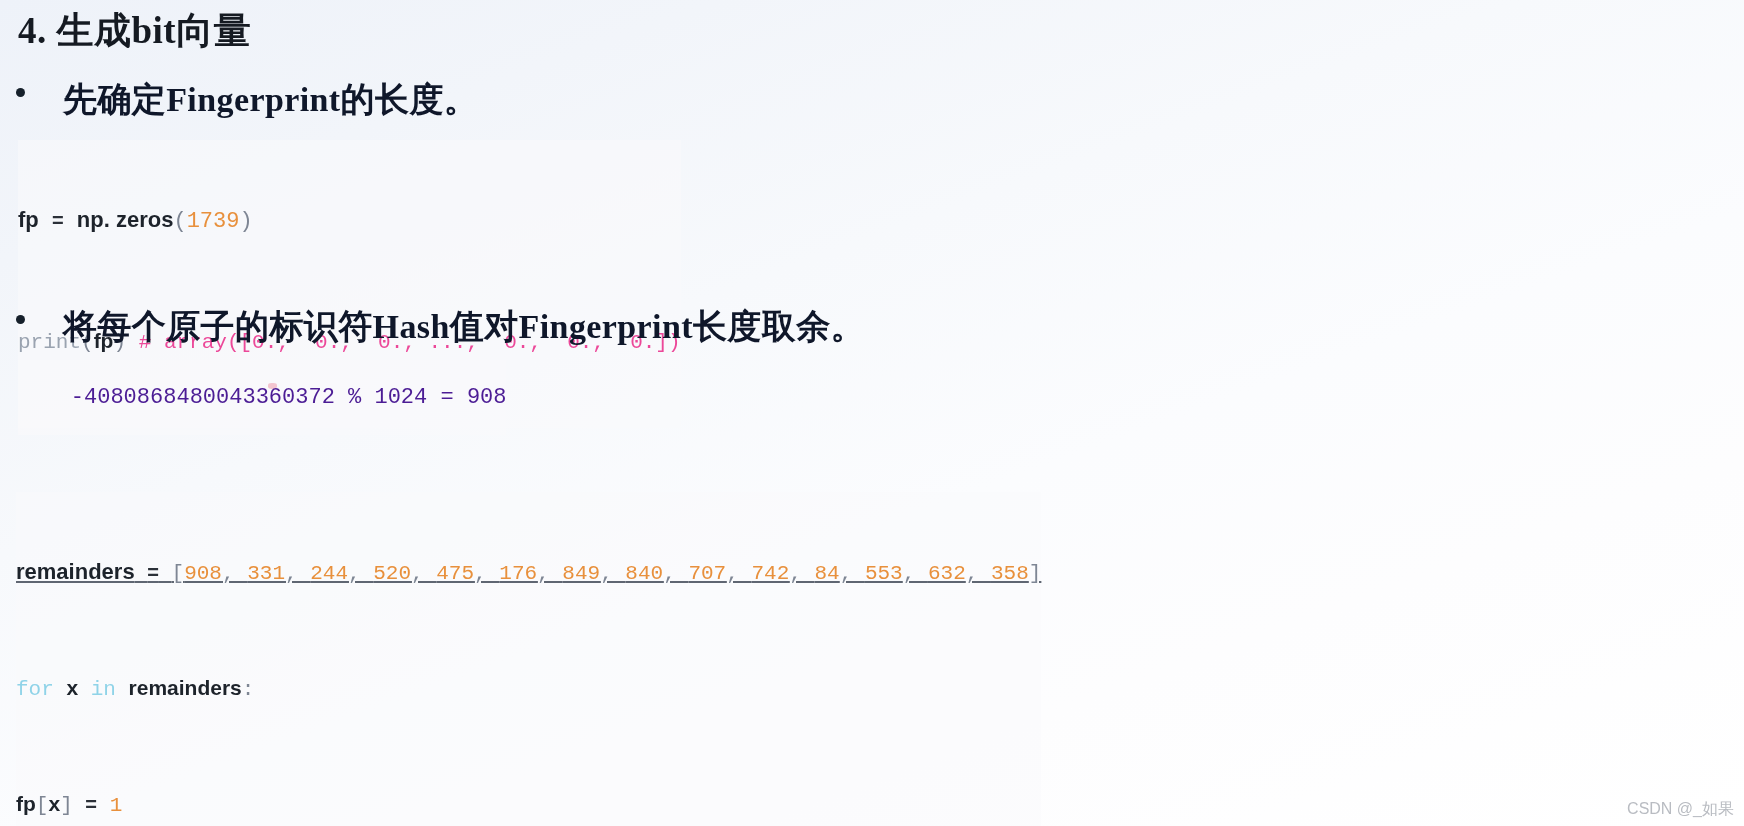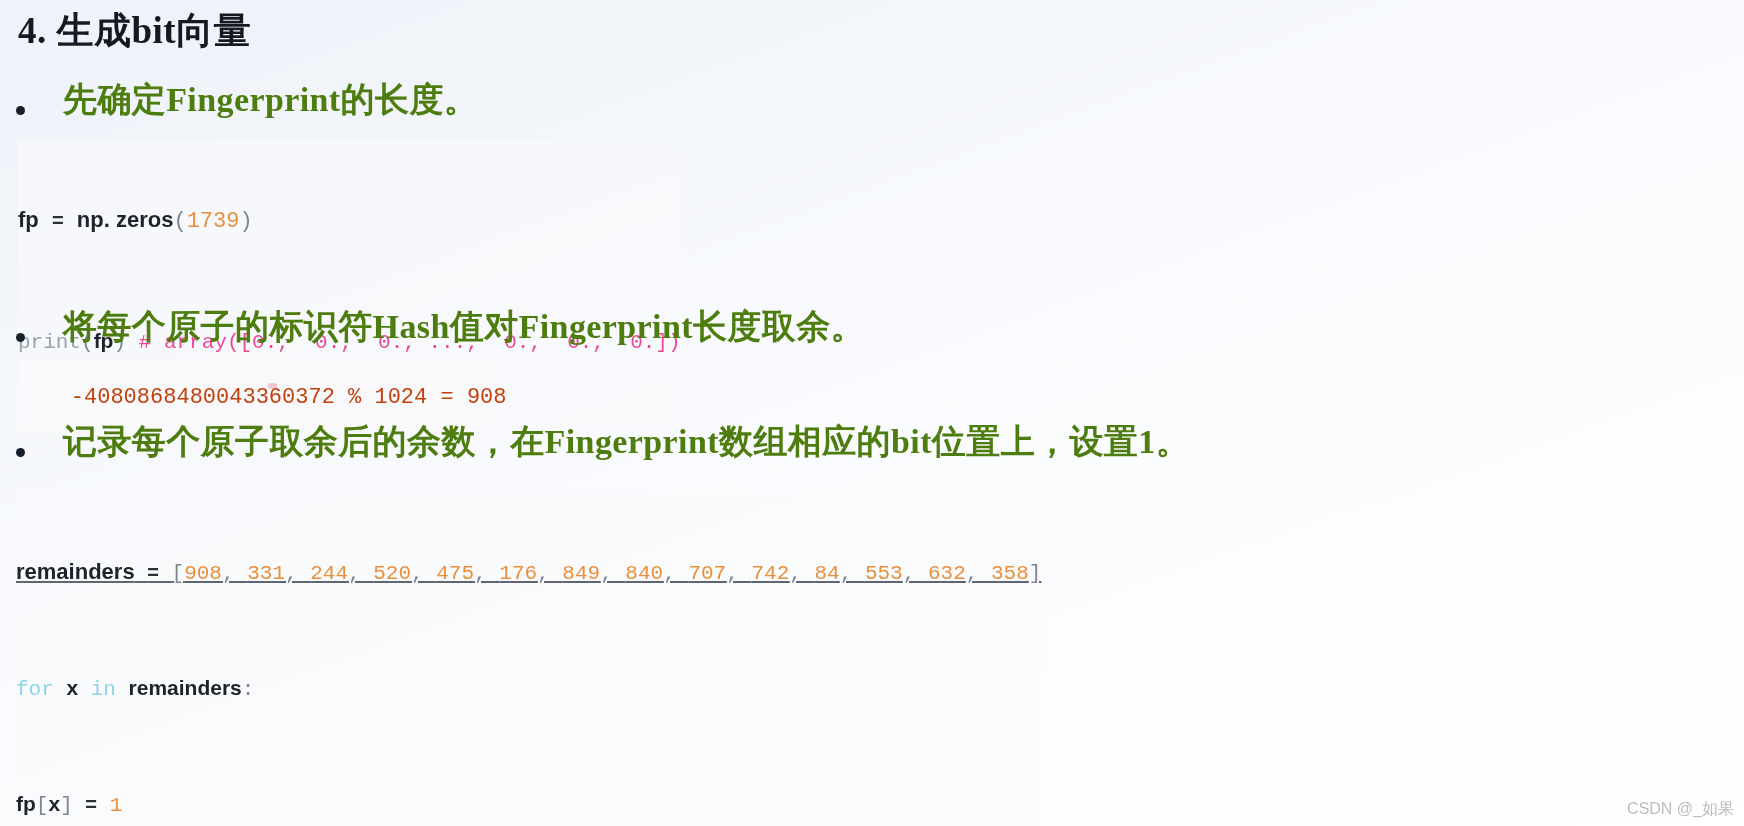--- a/index.html
+++ b/index.html
@@ -42,25 +42,25 @@
     font-weight: 600;
     color: #151a22;
     letter-spacing: 0.5px;
     white-space: nowrap;
   }
 
   
   .bullet {
     position: absolute;
     display: flex;
-    align-items: flex-end;
+    align-items: center;
     white-space: nowrap;
     font-family: "Liberation Serif", serif;
     font-weight: 700;
-    color: #4d7c0f;
+    color: #0f172a;
   }
   .bullet .dot {
     display: inline-block;
     width: 9px;
     height: 9px;
     border-radius: 50%;
     background: #16202b;
     margin-right: 38px;
     position: relative;
     top: -8px;
@@ -88,21 +88,21 @@
     line-height: 1.0;
   }
 
   
   .tok-kw      { color: #8fd3e8; }           
   .tok-mod     { color: #63c9e0; }  
   .tok-dim     { color: #9aa3b0; }           
   .tok-num     { color: #e8903c; }           
   .tok-cmt     { color: #ec4899; }           
   .tok-punct   { color: #7e8694; }
-  .tok-pink    { color: #c2410c; }           
+  .tok-pink    { color: #4c1d95; }           
 
   
   #code-block-1 { left: 18px; top: 140px; font-size: 21px; }
   #code-block-1 .code-line { height: 52px; display: block; }
   #code-block-1 .l1 { font-size: 21px; }
   #code-block-1 .l2 { font-size: 22px; }
   #code-block-1 .l3 { font-size: 21px; }
 
   .mono-serif { font-family: "Liberation Mono", monospace; }
   .sans-bold  { font-family: "Liberation Sans", sans-serif; font-weight: 700; color:#1d232b; }
@@ -181,24 +181,20 @@
     <span class="dot"></span>
     <span class="btext">将每个原子的标识符Hash值对Fingerprint长度取余。</span>
   </div>
 
   <div class="speck"></div>
 
   <div class="code-block" id="code-block-2">
     <span class="code-line tok-pink mono-serif">-4080868480043360372 % 1024 = 908</span>
   </div>
 
-  <div class="bullet" id="bullet-3">
-    <span class="dot"></span>
-    <span class="btext">记录每个原子取余后的余数，在Fingerprint数组相应的bit位置上，设置1。</span>
-  </div>
 
   <div class="code-block" id="code-block-3">
 
     <span class="code-line remainders-row"><span class="sans-bold" style="font-size:22px">remainders</span><span> </span><span class="big-eq">=</span><span> </span><span class="tok-punct mono-serif">[</span><span id="remainders-values"><span class="tok-num mono-serif">908</span><span class="tok-punct mono-serif">,  </span><span class="tok-num mono-serif">331</span><span class="tok-punct mono-serif">,  </span><span class="tok-num mono-serif">244</span><span class="tok-punct mono-serif">,  </span><span class="tok-num mono-serif">520</span><span class="tok-punct mono-serif">,  </span><span class="tok-num mono-serif">475</span><span class="tok-punct mono-serif">,  </span><span class="tok-num mono-serif">176</span><span class="tok-punct mono-serif">,  </span><span class="tok-num mono-serif">849</span><span class="tok-punct mono-serif">,  </span><span class="tok-num mono-serif">840</span><span class="tok-punct mono-serif">,  </span><span class="tok-num mono-serif">707</span><span class="tok-punct mono-serif">,  </span><span class="tok-num mono-serif">742</span><span class="tok-punct mono-serif">,  </span><span class="tok-num mono-serif">84</span><span class="tok-punct mono-serif">,  </span><span class="tok-num mono-serif">553</span><span class="tok-punct mono-serif">,  </span><span class="tok-num mono-serif">632</span><span class="tok-punct mono-serif">,  </span><span class="tok-num mono-serif">358</span></span><span class="tok-punct mono-serif">]</span></span>
 
     <span class="code-line"><span class="tok-kw mono-serif">for</span><span> </span><span class="sans-bold">x</span><span> </span><span class="tok-kw mono-serif">in</span><span> </span><span class="sans-bold">remainders</span><span class="tok-punct mono-serif">:</span></span>
 
     <span class="code-line"><span class="sans-bold">fp</span><span class="tok-punct mono-serif">[</span><span class="sans-bold">x</span><span class="tok-punct mono-serif">]</span><span> </span><span class="big-eq">=</span><span> </span><span class="tok-num mono-serif">1</span></span>
 
     

